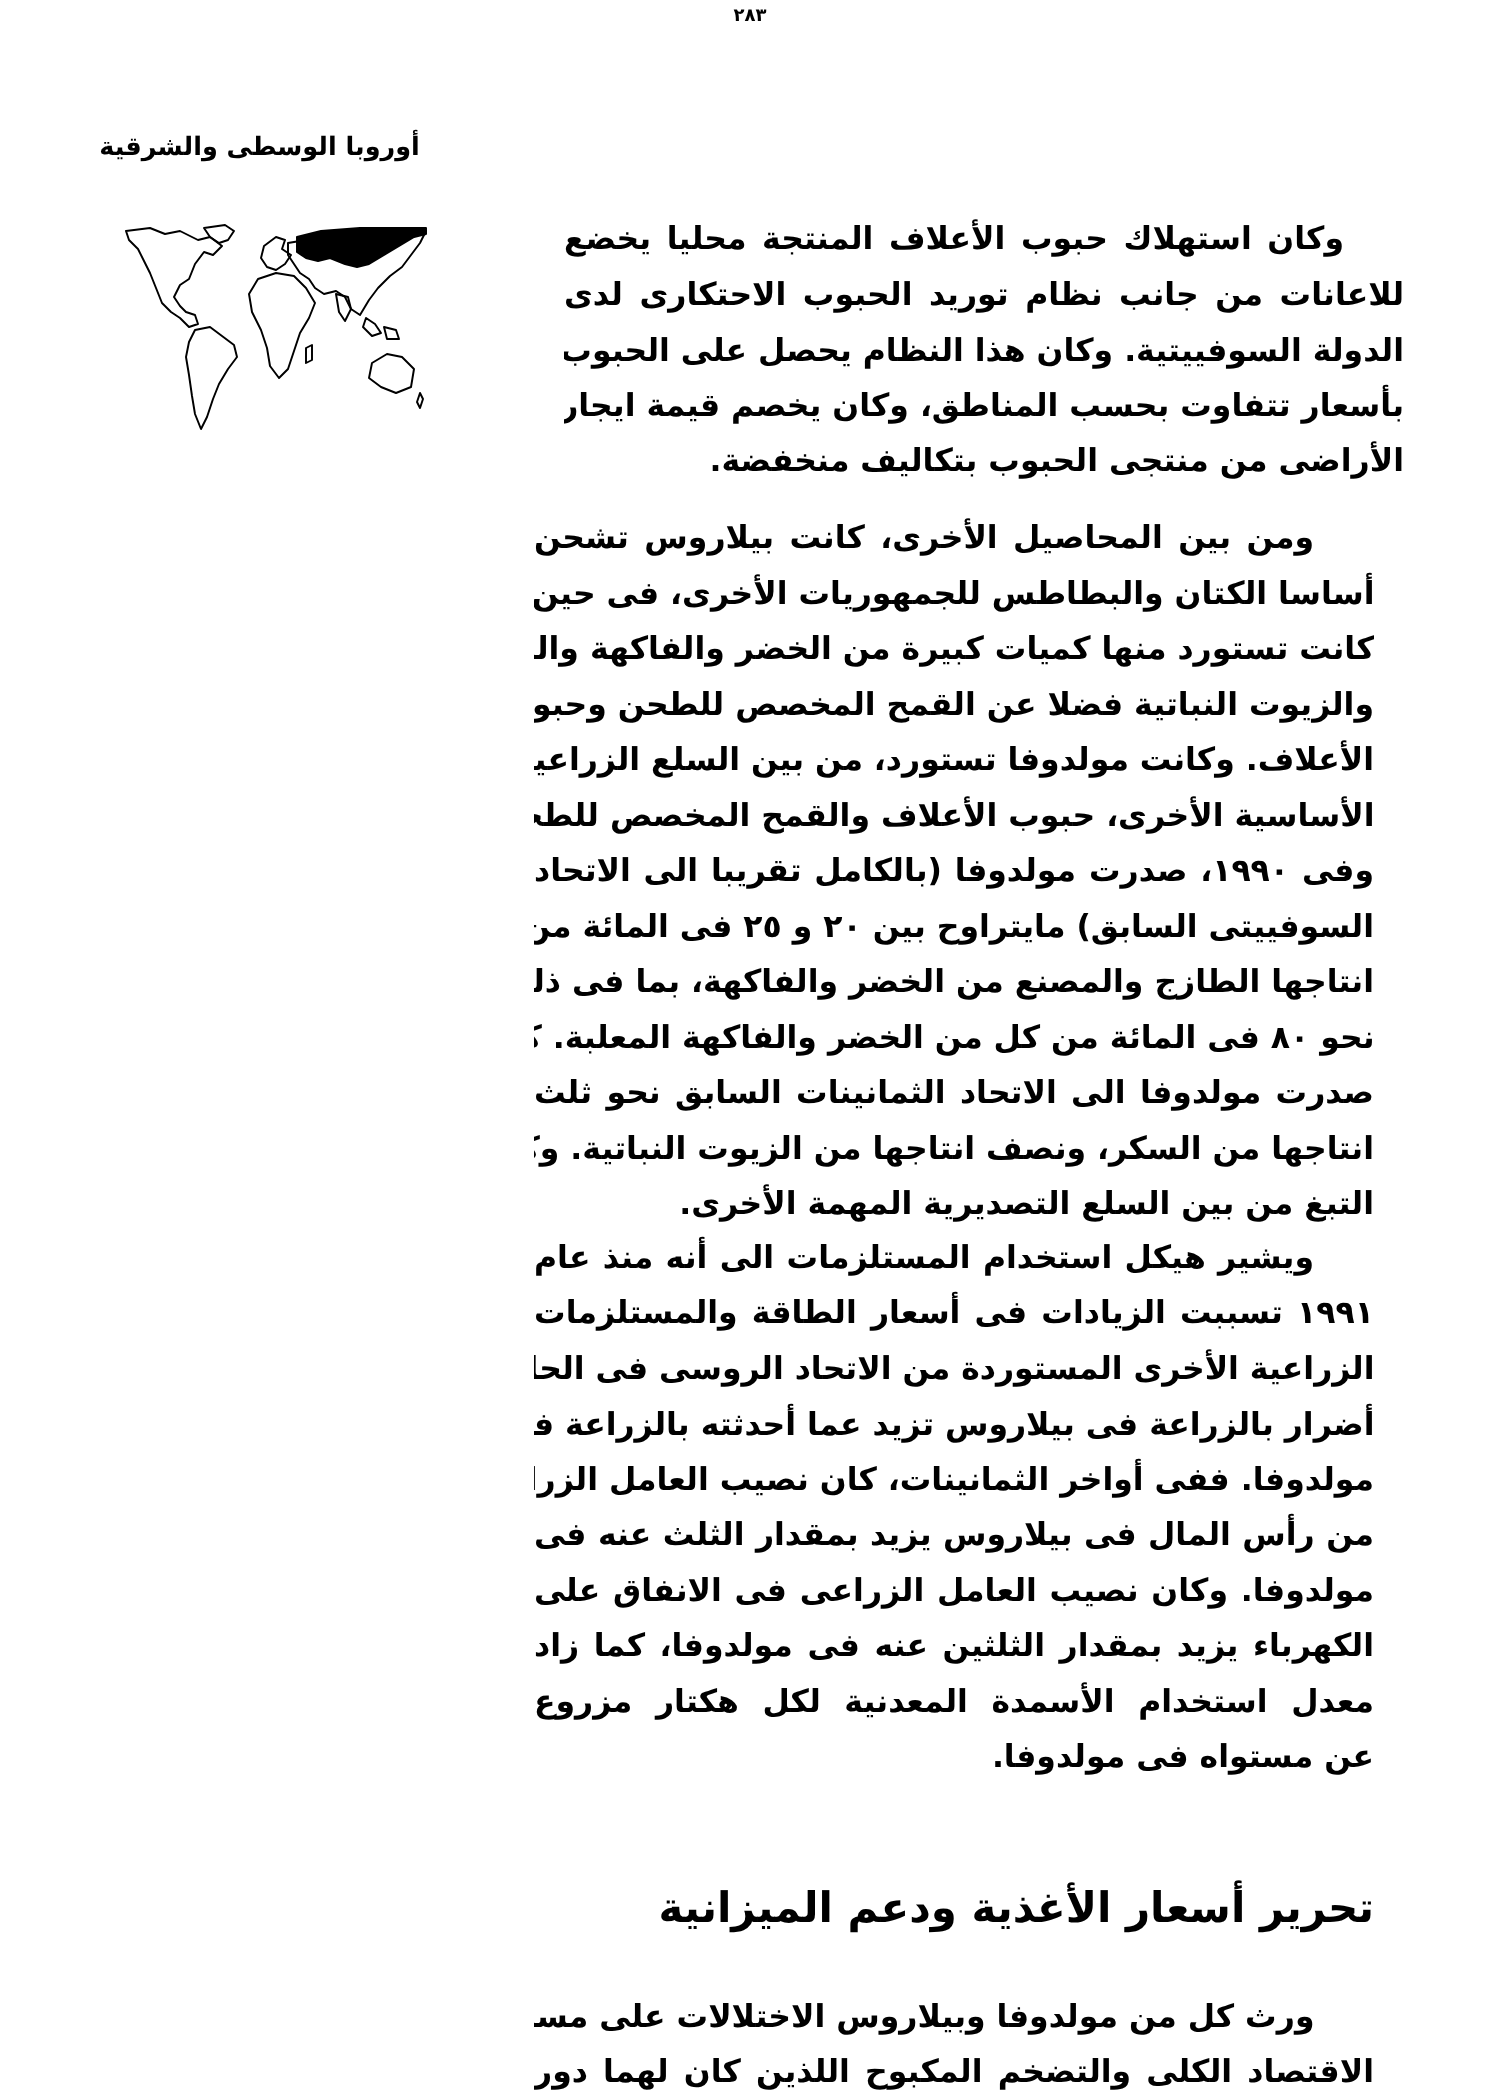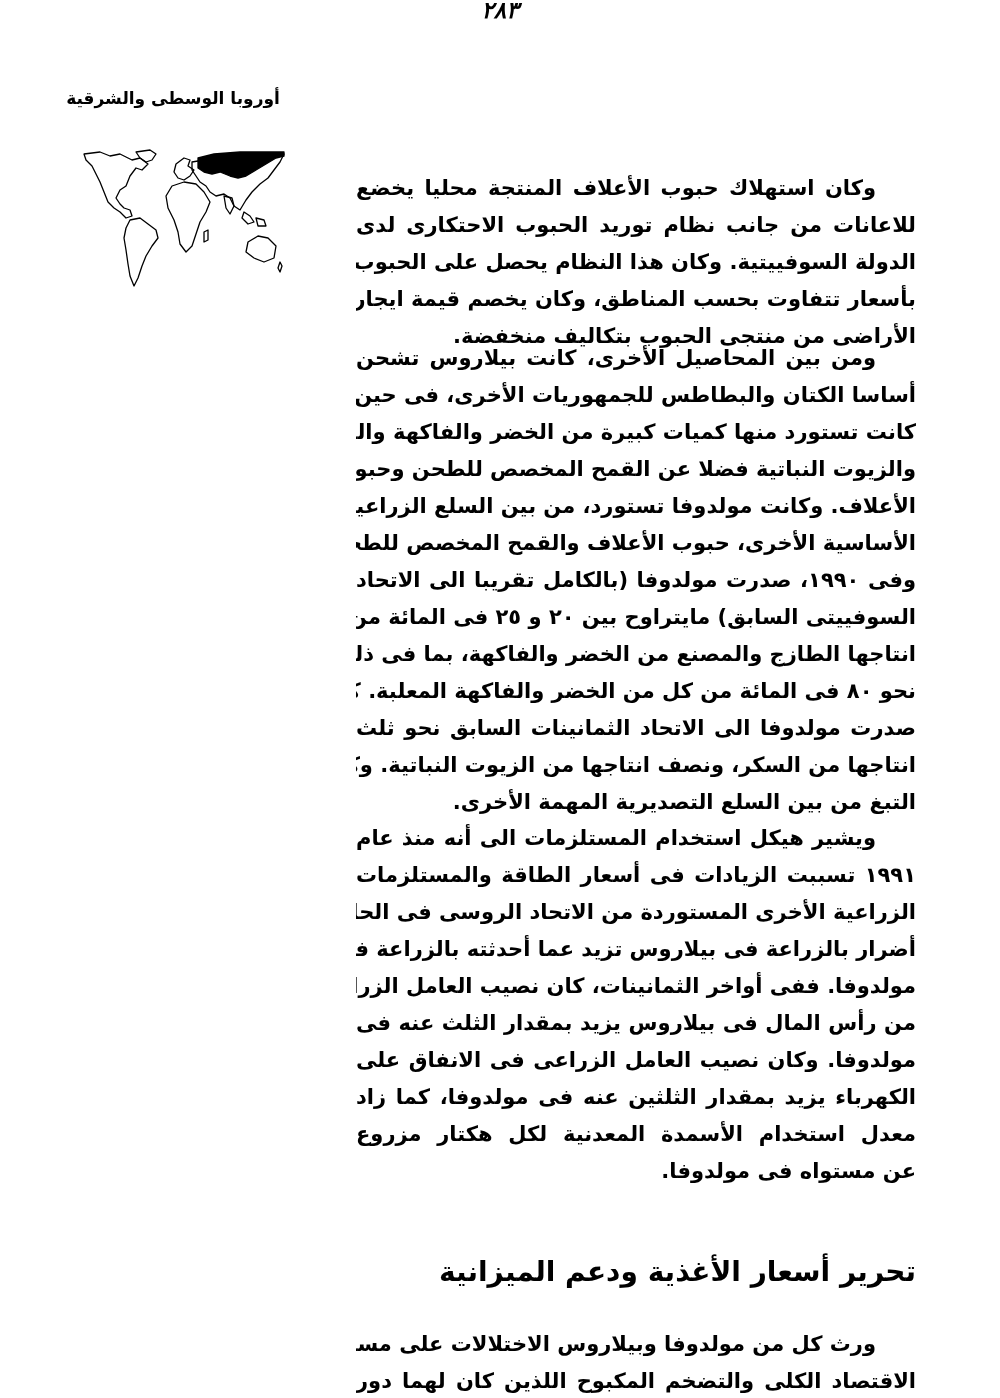--- a/index.html
+++ b/index.html
@@ -1,17 +1,17 @@
 <!DOCTYPE html>
 <html><head>
   <meta charset="utf-8">
   <style>
     html, body { margin: 0; padding: 0; background: #ffffff; }
     body { width: 1000px; height: 1398px; position: relative; overflow: hidden; color: #000; font-family: "DejaVu Sans", sans-serif; }
-    .page-number { position: absolute; top: 0; left: 470px; width: 60px; text-align: center; font-size: 23px; font-weight: bold; line-height: 20px; direction: rtl; font-style: italic; }
+    .page-number { position: absolute; top: 0; left: 470px; width: 60px; text-align: center; font-size: 12px; font-weight: bold; line-height: 20px; direction: rtl; }
     .running-head { position: absolute; top: 86px; left: 60px; width: 226px; text-align: center; direction: rtl; font-size: 17px; font-weight: bold; line-height: 24px; }
     .map-wrap { position: absolute; top: 146px; left: 80px; width: 210px; height: 150px; }
     .map-wrap svg { width: 100%; height: 100%; display: block; }
     .para-block { position: absolute; left: 356px; width: 560px; direction: rtl; }
     .line { display: block; height: 37px; line-height: 37px; font-size: 21px; font-weight: bold; text-align: justify; text-align-last: justify; white-space: nowrap; overflow: hidden; }
     .line.indent { padding-right: 40px; }
     .line.last { text-align-last: right; }
     .section-heading { position: absolute; top: 1254px; left: 356px; width: 560px; direction: rtl; text-align: right; font-size: 28px; font-weight: bold; line-height: 36px; }
   </style>
 </head>
@@ -43,21 +43,21 @@
     <path d="M144,50 L152,52 L154,60 L150,68 L146,62 Z"></path>
 
     <path d="M164,66 L170,70 L174,76 L168,78 L162,72 Z M176,72 L184,74 L186,80 L178,80 Z"></path>
 
     <path d="M168,96 L178,90 L188,92 L196,100 L194,112 L184,116 L174,112 L166,106 Z"></path>
 
     <path d="M200,116 L202,120 L200,126 L198,122 Z"></path>
   </svg>
 </div>
 
-<div class="para-block" style="top:170px;">
+<div class="para-block" style="top:141px;margin-left:20px;">
   <span class="line indent">وكان استهلاك حبوب الأعلاف المنتجة محليا يخضع</span>
   <span class="line">للاعانات من جانب نظام توريد الحبوب الاحتكارى لدى</span>
   <span class="line">الدولة السوفييتية. وكان هذا النظام يحصل على الحبوب</span>
   <span class="line">بأسعار تتفاوت بحسب المناطق، وكان يخصم قيمة ايجار</span>
   <span class="line last">الأراضى من منتجى الحبوب بتكاليف منخفضة.</span>
 </div>
 
 <div class="para-block" style="top:340px;">
   <span class="line indent">ومن بين المحاصيل الأخرى، كانت بيلاروس تشحن</span>
   <span class="line">أساسا الكتان والبطاطس للجمهوريات الأخرى، فى حين</span>

